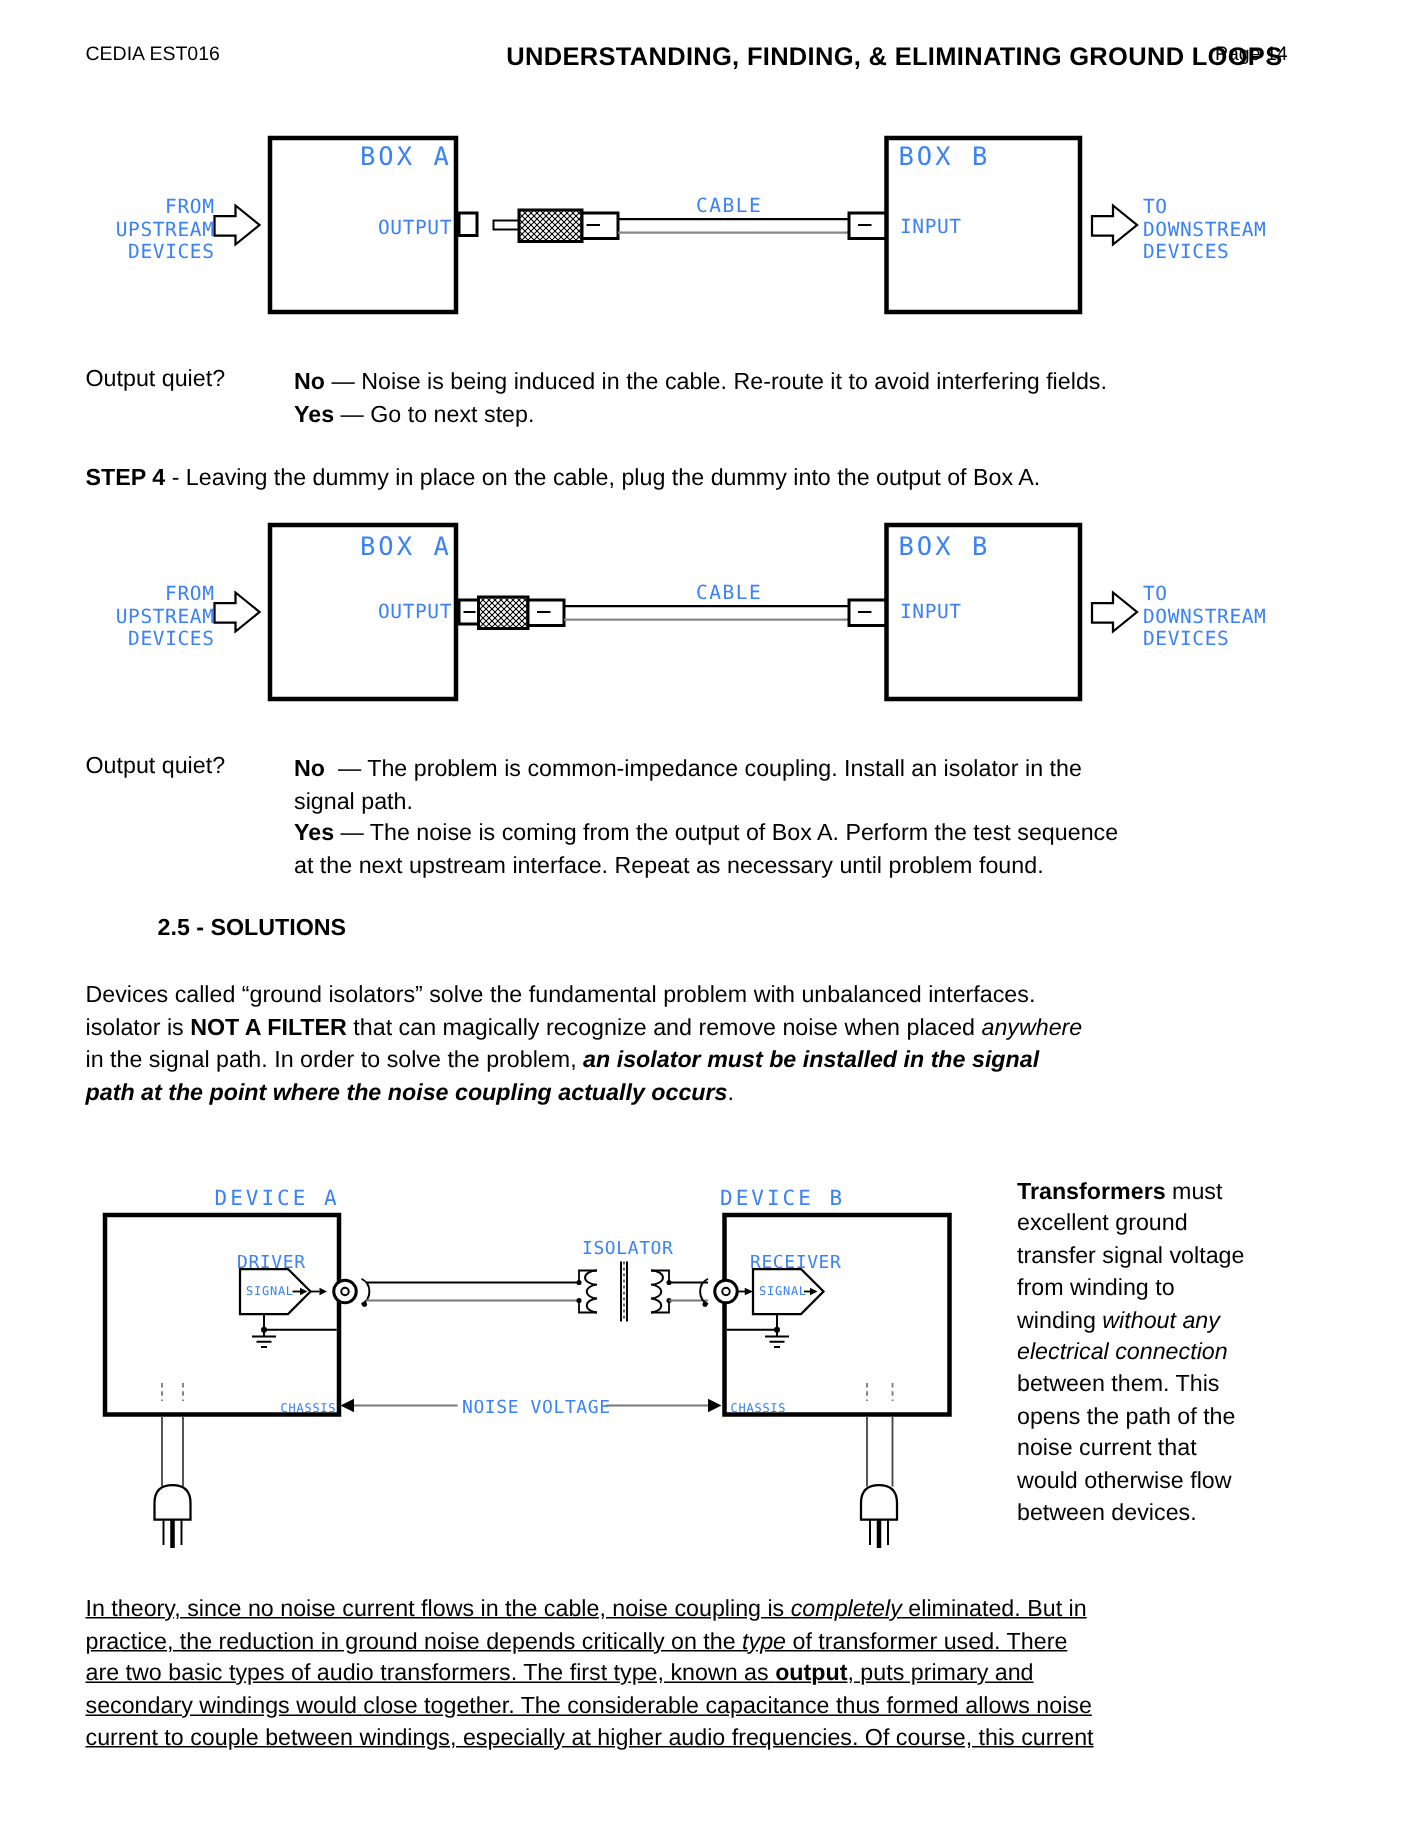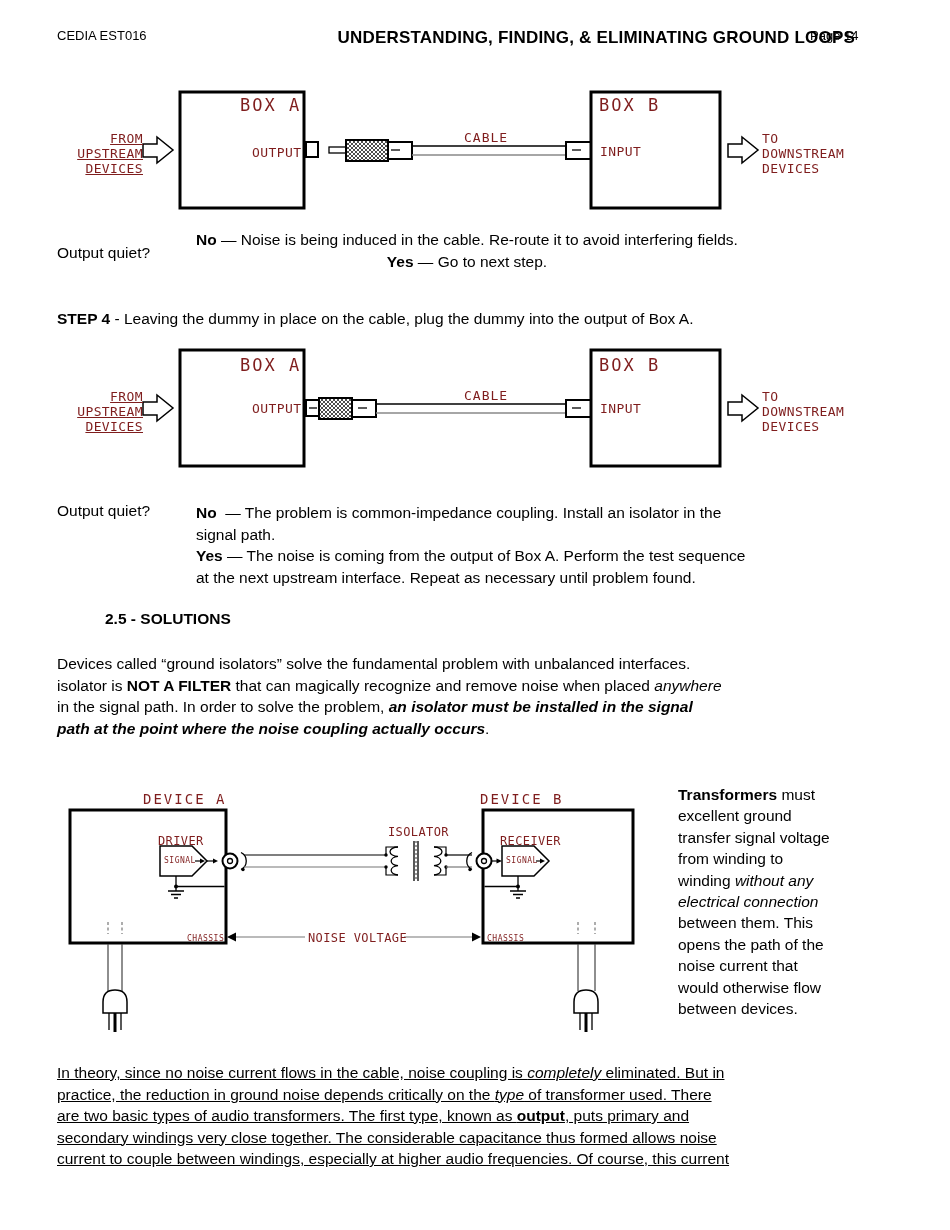--- a/index.html
+++ b/index.html
@@ -10,28 +10,28 @@
   .i{font-style:italic;}
   .tline{line-height:21.5px;white-space:pre;}
   
   .hdr-left{left:57px;top:28px;font-size:13px;}
   .hdr-title{left:57px;right:95px;top:28px;text-align:right;font-weight:bold;font-size:17px;letter-spacing:0.2px;}
   .hdr-page{left:810px;top:28px;font-size:13px;}
   
   .diag{position:absolute;left:0;width:950px;}
   .diag svg{position:absolute;left:0;top:0;}
   .dlab{position:absolute;font-family:"DejaVu Sans Mono","Liberation Mono",monospace;
-        letter-spacing:0.4px;color:#7f1d1d;white-space:pre;}
+        letter-spacing:0.4px;color:#3b82f6;white-space:pre;}
   .dl13{font-size:13px;line-height:15px;}
   .dl17{font-size:17px;letter-spacing:2px;}
   .dl14{font-size:14px;letter-spacing:2px;}
   .dl12{font-size:12px;}
   .dl8{font-size:8px;letter-spacing:0.5px;}
   .diag .tline{line-height:15px;}
-  .ta-r{text-align:right;text-decoration:underline;}
+  .ta-r{text-align:right;}
   
   .qa-q{left:57px;}
   .qa-l{left:196px;}
   .blk{left:57px;}
   .h25{font-weight:bold;}
   .rightcol{left:678px;top:784px;width:220px;}
   .rightcol .tline{line-height:21.4px;}
 </style>
 </head>
 <body>
@@ -85,21 +85,21 @@
     <div class="dlab dl13 ta-r" style="left:67px;top:43px;width:76px;"><div class="tline"><span>FROM</span></div><div class="tline"><span>UPSTREAM</span></div><div class="tline"><span>DEVICES</span></div></div>
     <div class="dlab dl17" style="left:240px;top:7px;">BOX A</div>
     <div class="dlab dl13" style="left:252px;top:57px;">OUTPUT</div>
     <div class="dlab dl13" style="left:464px;top:42px;letter-spacing:1px;">CABLE</div>
     <div class="dlab dl17" style="left:599px;top:7px;">BOX B</div>
     <div class="dlab dl13" style="left:600px;top:56px;">INPUT</div>
     <div class="dlab dl13" style="left:762px;top:43px;"><div class="tline"><span>TO</span></div><div class="tline"><span>DOWNSTREAM</span></div><div class="tline"><span>DEVICES</span></div></div>
   </div>
 
   <div class="abs qa-q" style="top:244px;">Output quiet?</div>
-  <div class="abs qa-l" style="top:229px;text-align:center;">
+  <div class="abs qa-l" style="top:244px;">
       <div class="tline"><span class="b">No</span><span> — Noise is being induced in the cable. Re-route it to avoid interfering fields.</span></div>
       <div class="tline"><span class="b">Yes</span><span> — Go to next step.</span></div>
     </div>
 
   <div class="abs blk" style="top:308px;">
       <div class="tline"><span class="b">STEP 4</span><span> - Leaving the dummy in place on the cable, plug the dummy into the output of Box A.</span></div>
     </div>
 
   <div class="diag" style="top:346px;height:128px;">
     <svg width="950" height="128" viewBox="0 0 950 128">
@@ -270,17 +270,17 @@
       <div class="tline"><span>opens the path of the</span></div>
       <div class="tline"><span>noise current that</span></div>
       <div class="tline"><span>would otherwise flow</span></div>
       <div class="tline"><span>between devices.</span></div>
     </div>
 
   <div class="abs blk" style="top:1062px;text-decoration:underline;">
       <div class="tline"><span>In theory, since no noise current flows in the cable, noise coupling is </span><span class="i">completely</span><span> eliminated. But in</span></div>
       <div class="tline"><span>practice, the reduction in ground noise depends critically on the </span><span class="i">type</span><span> of transformer used. There</span></div>
       <div class="tline"><span>are two basic types of audio transformers. The first type, known as </span><span class="b">output</span><span>, puts primary and</span></div>
-      <div class="tline"><span>secondary windings very close together. The considerable capacitance thus formed allows noise</span></div>
+      <div class="tline"><span>secondary windings would close together. The considerable capacitance thus formed allows noise</span></div>
       <div class="tline"><span>current to couple between windings, especially at higher audio frequencies. Of course, this current</span></div>
     </div>
 
 </div>
 
 </body></html>

